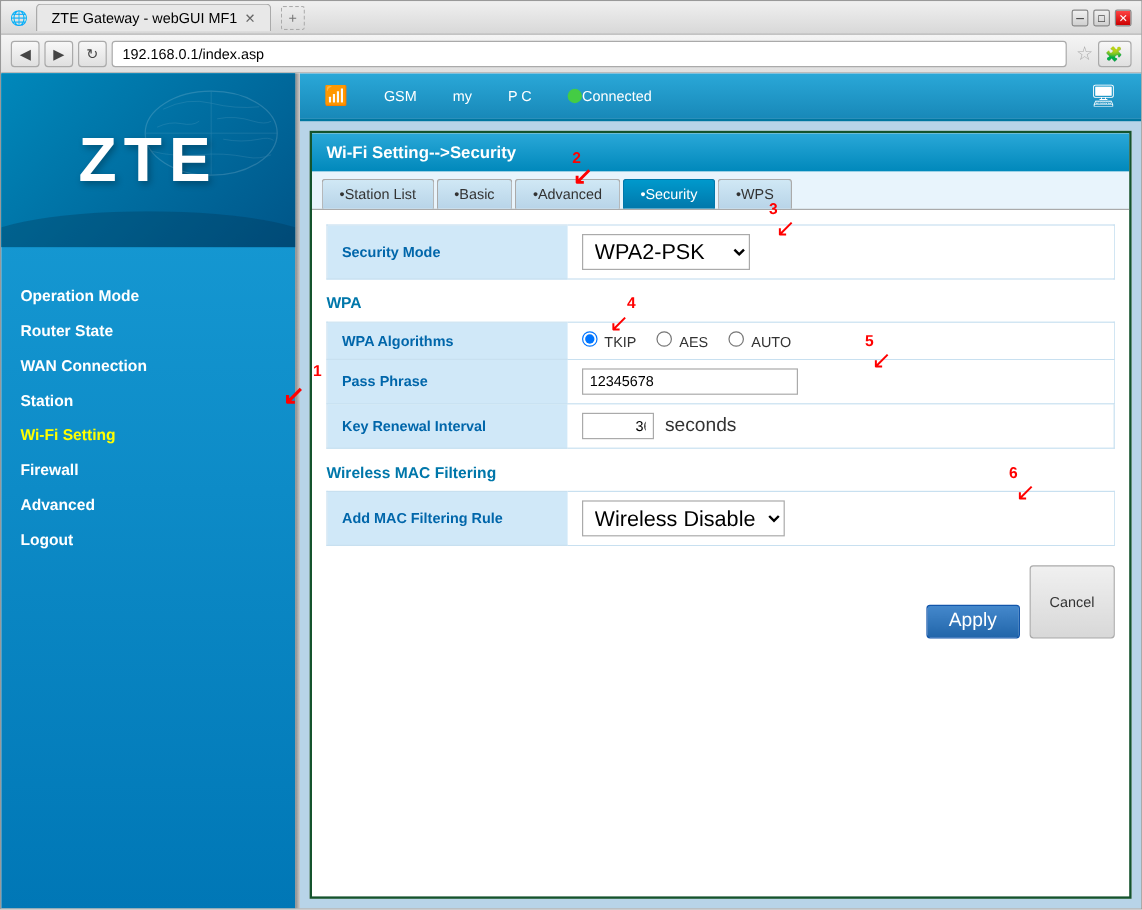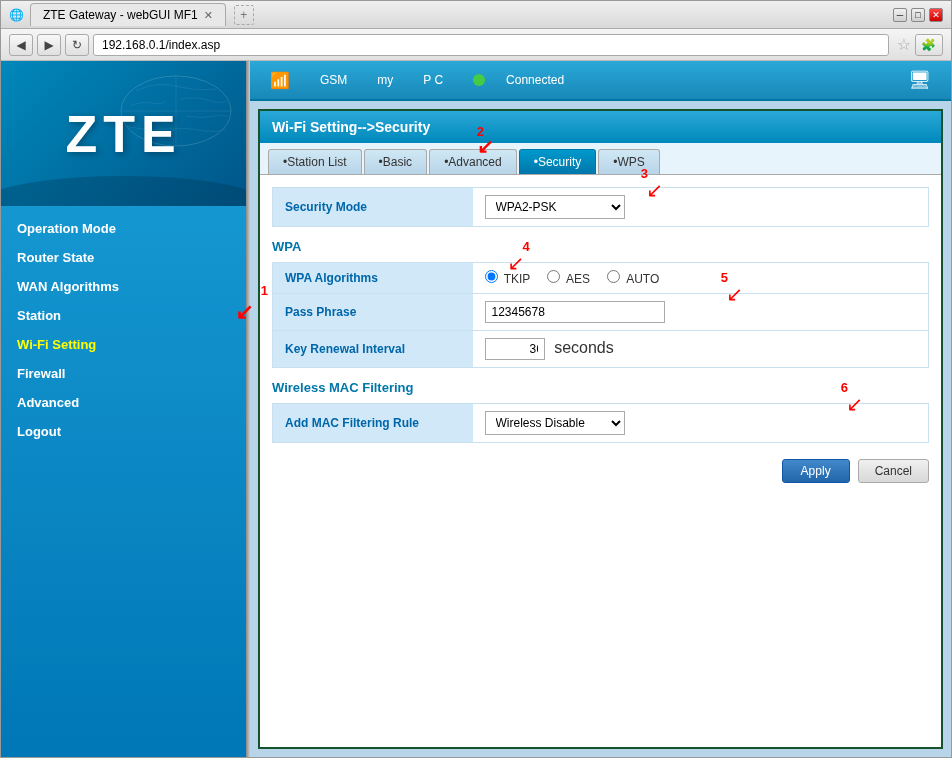--- a/index.html
+++ b/index.html
@@ -23,31 +23,31 @@
     .address-text { color: #000; font-size: 12px; }
     .star-btn { color: #aaa; font-size: 16px; margin-left: 4px; cursor: pointer; }
 
     
     .content-area { display: flex; flex: 1; overflow: hidden; }
 
     
     .sidebar { background: linear-gradient(to bottom, #1a9fd8, #0077b6); width: 245px; min-width: 245px; display: flex; flex-direction: column; }
     .logo-area { background: linear-gradient(135deg, #0099cc, #006699); height: 145px; display: flex; align-items: center; justify-content: center; position: relative; overflow: hidden; }
 
-    .sidebar-nav { padding: 8px 0; flex: 1; }
+    .sidebar-nav { padding: 26px 0; flex: 1; }
     .sidebar-item { padding: 7px 16px; color: white; cursor: pointer; font-size: 13px; font-weight: bold; position: relative; }
     .sidebar-item.active { color: #ffff00; }
 
     
     .main-panel { flex: 1; background: #b8d4e8; display: flex; flex-direction: column; overflow: hidden; }
 
     
     .status-bar { background: linear-gradient(to bottom, #2aa8d8, #1888b8); height: 40px; display: flex; align-items: center; padding: 0 20px; gap: 30px; border-bottom: 2px solid #0077a0; }
     .status-item { color: white; font-size: 12px; display: flex; align-items: center; gap: 4px; }
-    .status-connected { display: flex; align-items: center; gap: 21px; }
+    .status-connected { display: flex; align-items: center; gap: 0; }
     .green-dot { width: 12px; height: 12px; background: #44cc44; border-radius: 50%; display: inline-block; }
 
     
     .content-box { margin: 8px; background: white; border: 2px solid #14532d; flex: 1; overflow-y: auto; }
     .content-header { background: linear-gradient(to bottom, #2aa8d8, #0088bb); padding: 8px 12px; color: white; font-size: 14px; font-weight: bold; }
 
     
     .tabs-row { background: #e8f4fc; border-bottom: 1px solid #aaa; padding: 6px 8px 0 8px; display: flex; gap: 2px; }
     .tab-btn { padding: 5px 14px; border: 1px solid #aaa; border-bottom: none; border-radius: 3px 3px 0 0; background: linear-gradient(to bottom, #d0e8f5, #b8d4e8); color: #333; cursor: pointer; font-size: 12px; }
     .tab-btn.active { background: linear-gradient(to bottom, #0099cc, #0077aa); color: white; border-color: #0077aa; }
@@ -55,34 +55,34 @@
     
     .form-section { padding: 12px 12px 6px 12px; }
     .section-title { color: #0077aa; font-weight: bold; font-size: 13px; margin-bottom: 8px; }
 
     .form-table { width: 100%; border-collapse: collapse; }
     .form-table tr { border: 1px solid #c8e0f0; }
     .form-table td { padding: 7px 12px; vertical-align: middle; }
     .form-table td:first-child { background: #d0e8f8; color: #0066aa; font-weight: bold; width: 200px; font-size: 12px; }
     .form-table td:last-child { background: white; }
 
-    select { border: 1px solid #aaa; padding: 3px 6px; font-size: 12px; background: white; min-width: 140px; }
+    select { border: 1px solid #aaa; padding: 3px 6px; font-size: 18px; background: white; min-width: 140px; }
     input[type="text"] { border: 1px solid #aaa; padding: 3px 6px; font-size: 12px; width: 180px; }
     input[type="radio"] { margin-right: 3px; }
     .radio-label { margin-right: 14px; font-size: 12px; color: #333; }
 
     
     .wpa-section { padding: 6px 12px; }
 
     
     .mac-section { padding: 6px 12px; }
 
     
     .buttons-row { padding: 10px 12px; text-align: right; display: flex; justify-content: flex-end; gap: 8px; }
-    .btn-apply { background: linear-gradient(to bottom, #4488cc, #2266aa); color: white; border: 1px solid #1155aa; padding: 4px 18px; font-size: 12px; cursor: pointer; border-radius: 3px; }
+    .btn-apply { background: linear-gradient(to bottom, #4488cc, #2266aa); color: white; border: 1px solid #1155aa; padding: 4px 18px; font-size: 16px; cursor: pointer; border-radius: 3px; margin-top: 33px; }
     .btn-cancel { background: linear-gradient(to bottom, #f0f0f0, #d8d8d8); color: #333; border: 1px solid #aaa; padding: 4px 16px; font-size: 12px; cursor: pointer; border-radius: 3px; }
 
     
     .divider { width: 4px; background: linear-gradient(to right, #888, #ccc); }
     .zte-bg { position: absolute; inset: 0; background: linear-gradient(135deg, #0088bb 0%, #005588 100%); }
     .zte-logo { font-size: 52px; font-weight: 900; color: white; letter-spacing: 6px; z-index: 1; text-shadow: 2px 2px 6px rgba(0,0,0,0.3); }
     .zte-bottom-curve { position: absolute; bottom: 0; left: 0; right: 0; height: 30px; background: rgba(0,50,80,0.3); clip-path: ellipse(60% 100% at 50% 100%); }
     .world-bg { position: absolute; right: 10px; top: 10px; width: 120px; height: 80px; opacity: 0.15; }
   </style>
 </head>
@@ -140,21 +140,21 @@
       </div>
 
       <div class="sidebar-nav">
         <div class="sidebar-item" style="position:relative;">
           <span>Operation Mode</span>
         </div>
         <div class="sidebar-item">
           <span>Router State</span>
         </div>
         <div class="sidebar-item">
-          <span>WAN Algorithms</span>
+          <span>WAN Connection</span>
         </div>
         <div class="sidebar-item" style="position:relative;">
           <span>Station</span>
           
           <span style="position:absolute; right:-8px; top:-2px; color:red; font-size:22px; font-weight:bold; pointer-events:none; z-index:10;">↙</span>
           <span style="position:absolute; right:-22px; top:-18px; color:red; font-size:13px; font-weight:bold; pointer-events:none; z-index:10;">1</span>
         </div>
         <div class="sidebar-item active">
           <span>Wi-Fi Setting</span>
         </div>

